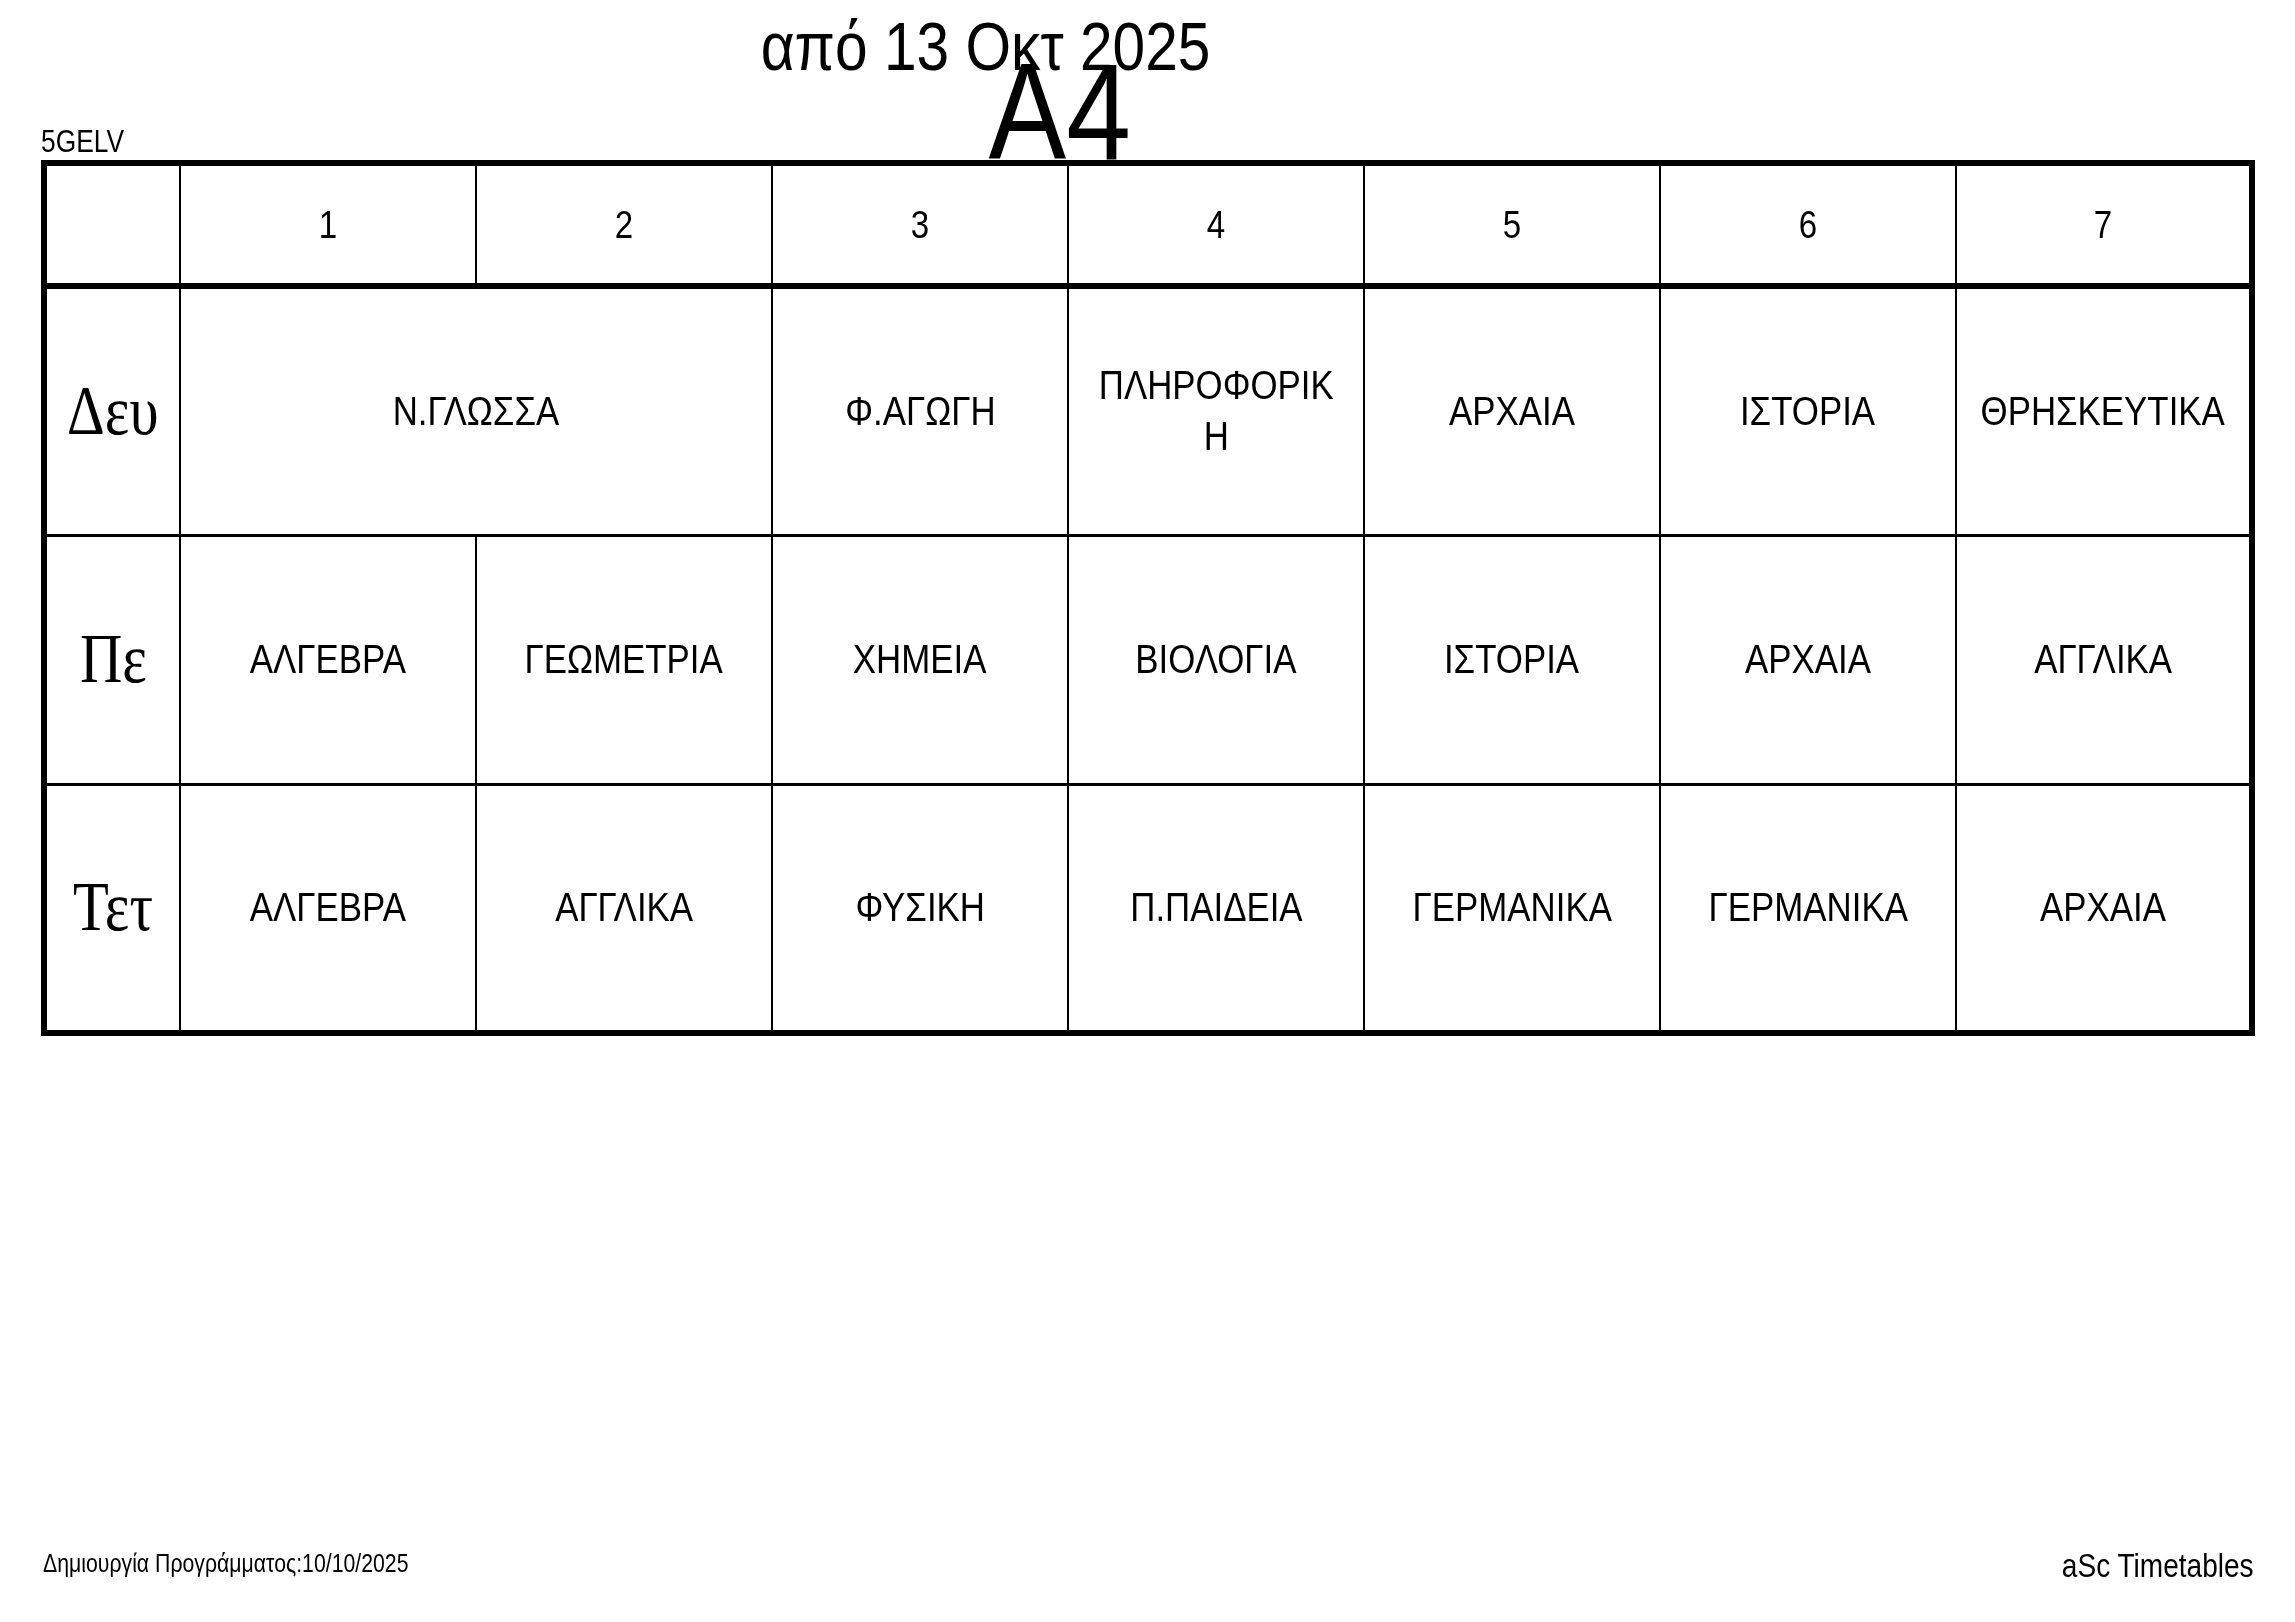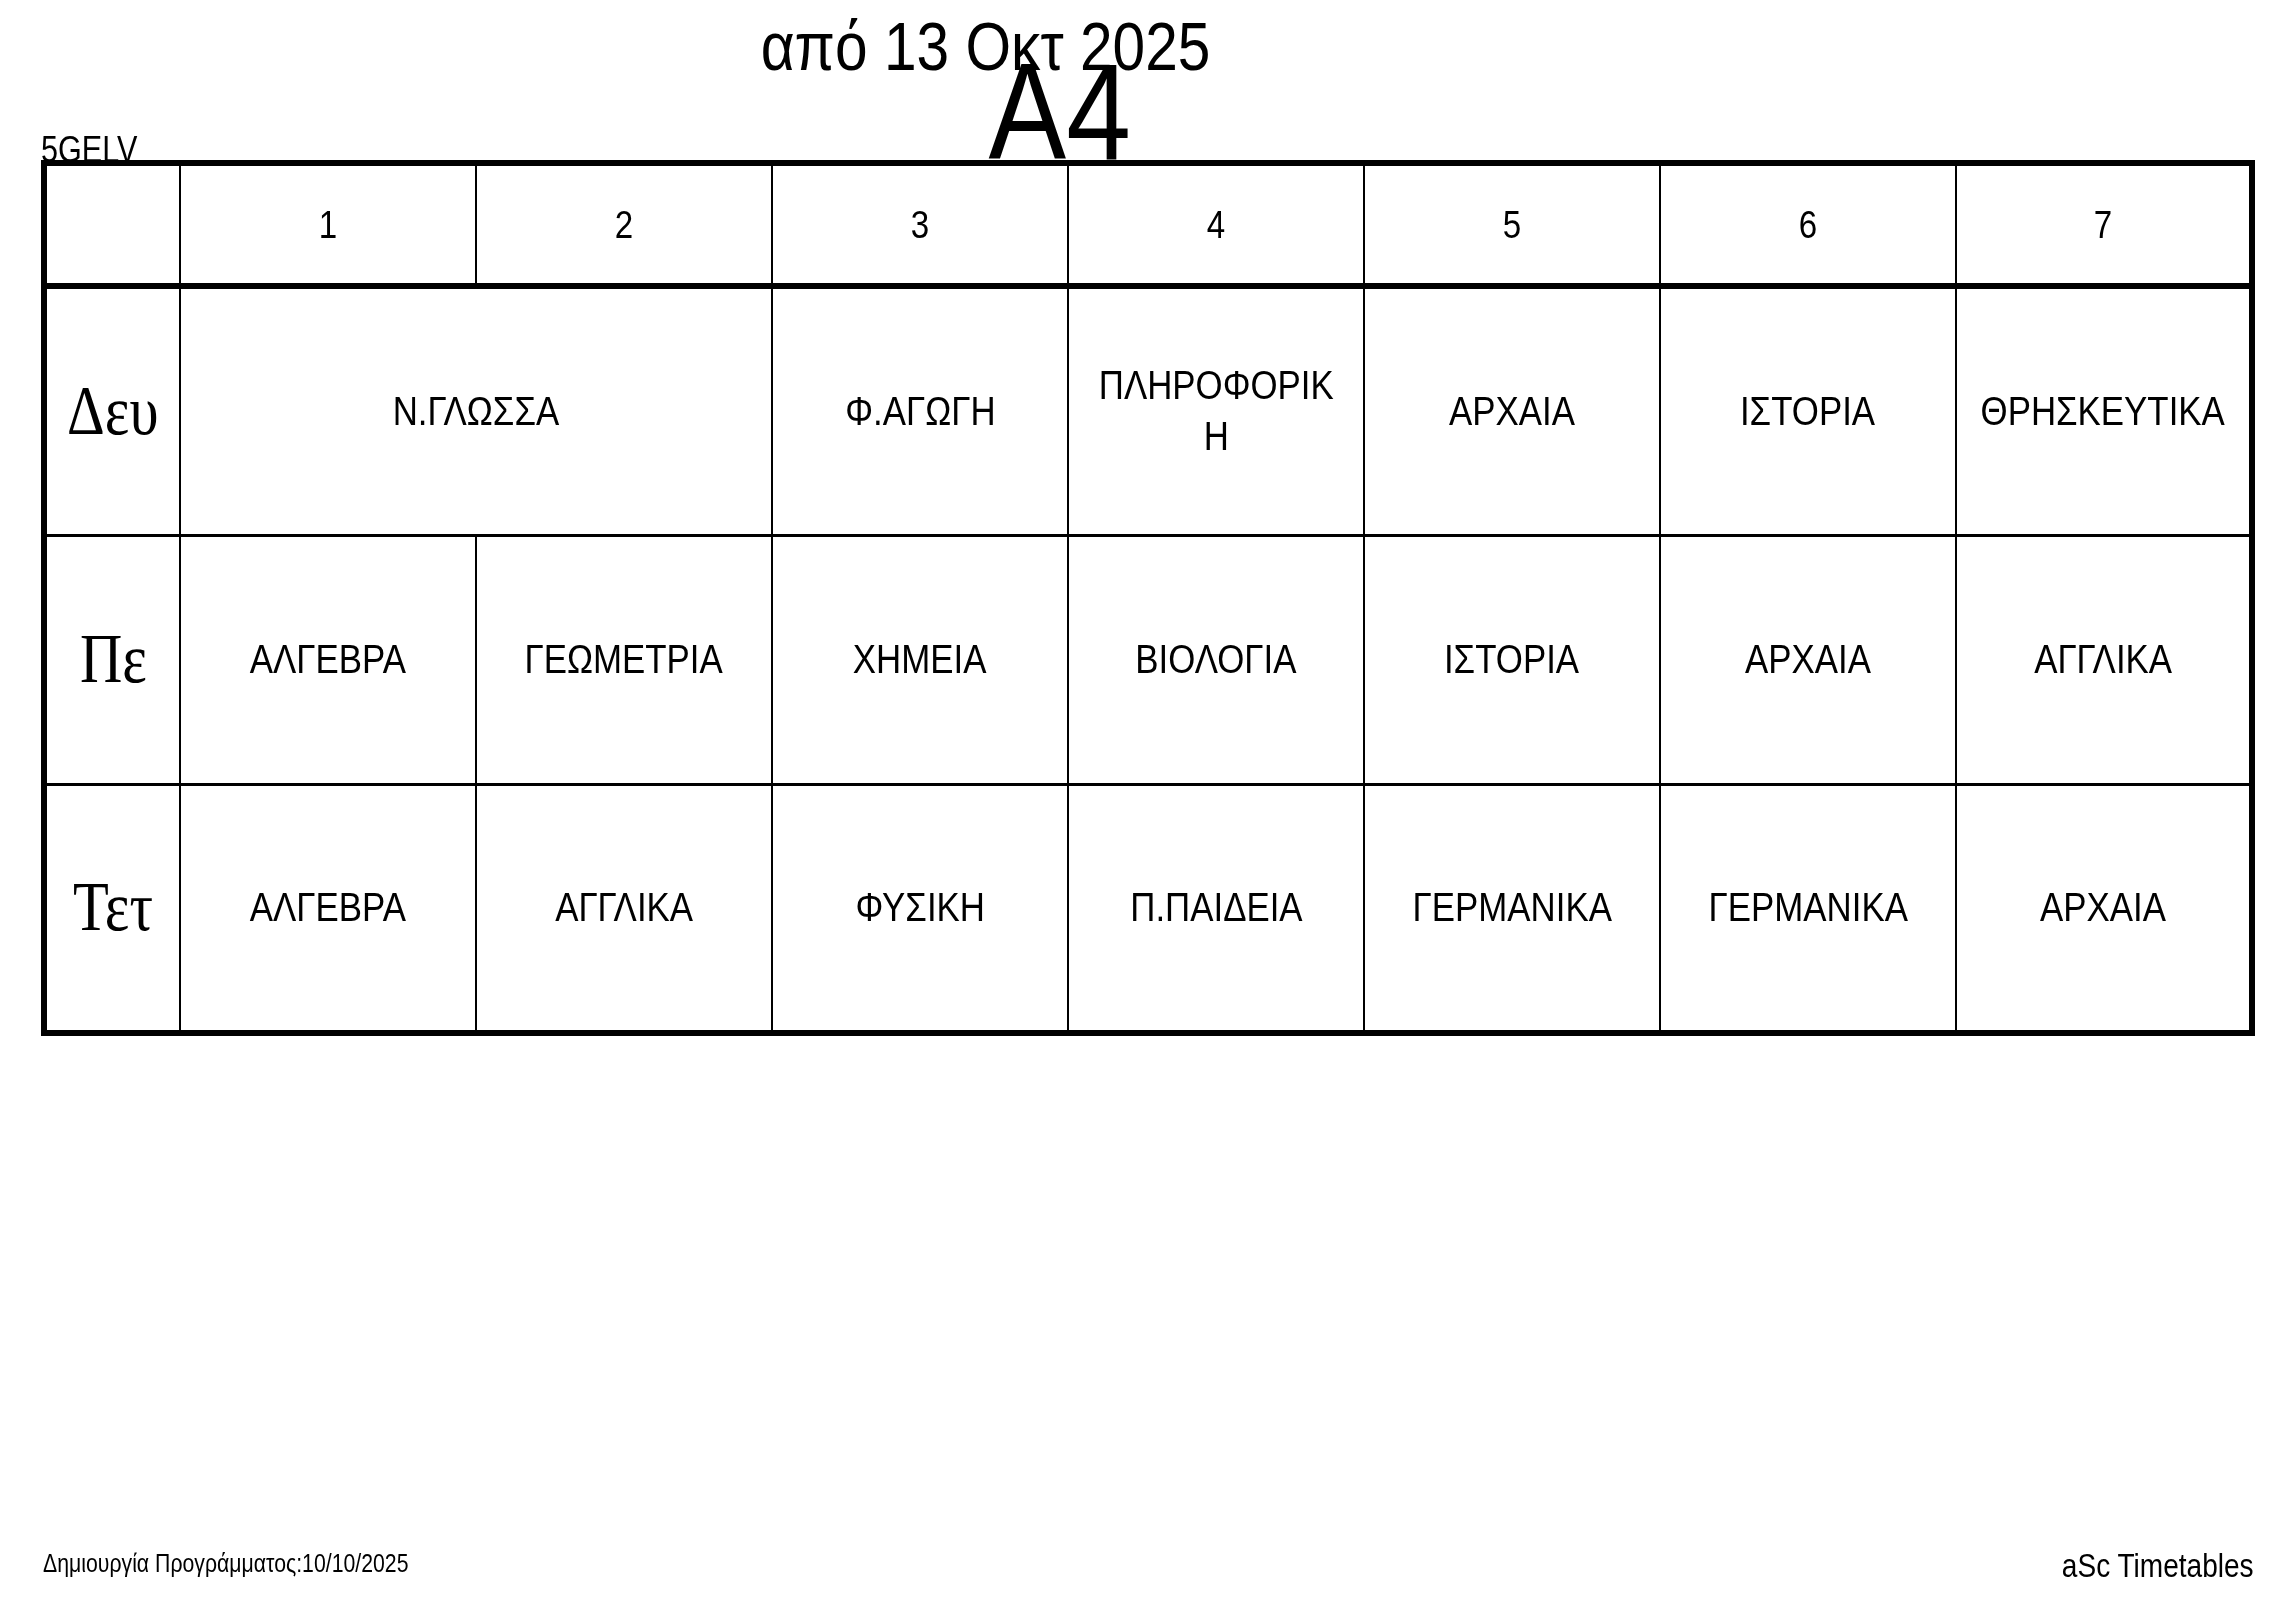--- a/index.html
+++ b/index.html
@@ -18,22 +18,22 @@
 
   .title-line1{
     position:absolute;top:9.2px;left:0;width:1972px;
     text-align:center;font-size:69px;line-height:1.1;
   }
   .title-line2{
     position:absolute;top:43px;left:0;width:2119px;
     text-align:center;font-size:137px;line-height:1.0;
   }
   .class-code{
-    position:absolute;left:41px;top:132px;
-    font-size:36px;line-height:1.0;
+    position:absolute;left:41px;top:126px;
+    font-size:31px;line-height:1.0;
   }
 
   .tt-wrap{
     position:absolute;left:41px;top:160px;
   }
   table.tt{
     border-collapse:collapse;
     table-layout:fixed;
     width:2214px;
     background:#fff;

